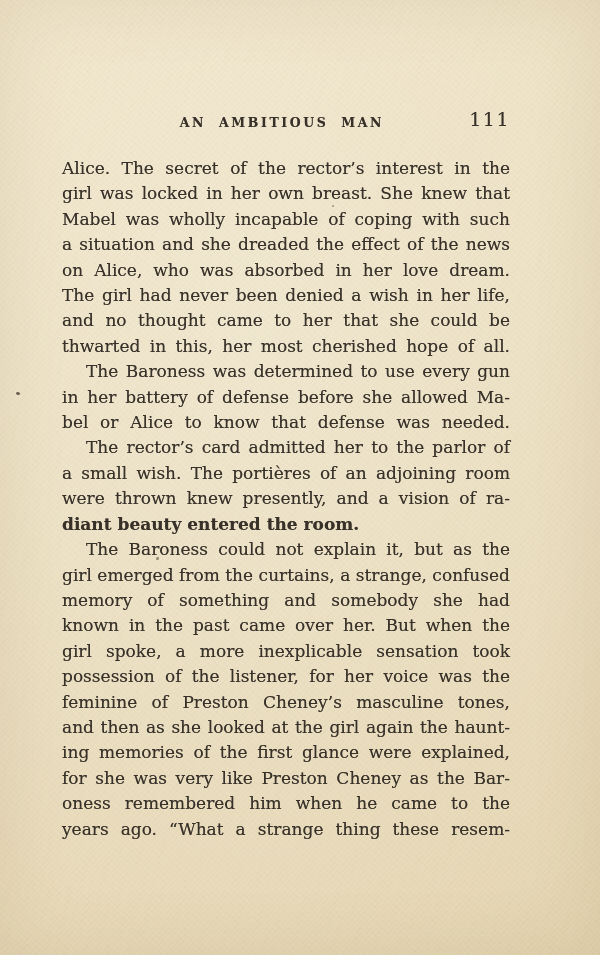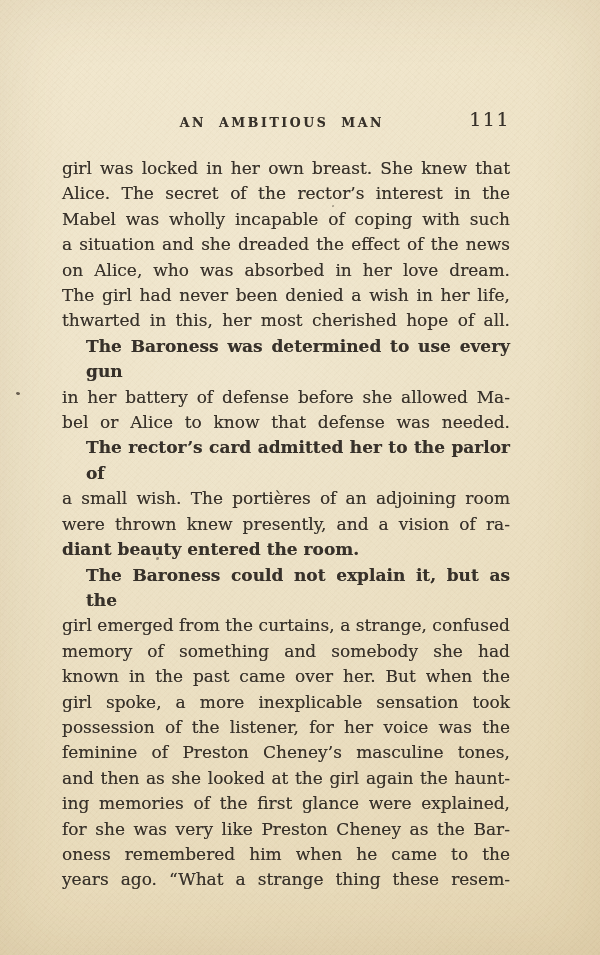--- a/index.html
+++ b/index.html
@@ -58,47 +58,48 @@
     line-height: 25.4px;
     text-shadow: 0 0 0.6px rgba(54,48,40,0.55);
   }
   .paragraph { margin: 0; }
   .line {
     text-align: justify;
     text-align-last: justify;
     white-space: normal;
   }
   .line.noj { text-align-last: left; font-weight: bold; }
-  .line.first { padding-left: 24px; font-weight: bold; }
+  .line.first { padding-left: 24px; }
   .speck {
     position: absolute;
     background: #4a4036;
     border-radius: 60% 40% 55% 45%;
   }
   .speck-1 { left: 16px; top: 392px; width: 4px; height: 3px; transform: rotate(20deg); opacity: 0.8; }
   .speck-2 { left: 156px; top: 557px; width: 3px; height: 3px; opacity: 0.55; }
   .speck-3 { left: 332px; top: 205px; width: 2px; height: 2px; opacity: 0.45; }
 </style>
 </head>
 <body>
 
 <div class="page" style="--ink: #37312a;">
   <header class="running-header">
     <span class="head-title">AN AMBITIOUS MAN</span>
     <span class="page-num">111</span>
   </header>
 
   <main class="body-text">
       <div class="paragraph">
+        <div class="line">Alice.  The secret of the rector’s interest in the</div>
         <div class="line">girl was locked in her own breast.  She knew that</div>
-        <div class="line">Alice.  The secret of the rector’s interest in the</div>
         <div class="line">Mabel was wholly incapable of coping with such</div>
         <div class="line">a situation and she dreaded the effect of the news</div>
         <div class="line">on Alice, who was absorbed in her love dream.</div>
         <div class="line">The girl had never been denied a wish in her life,</div>
+        <div class="line">and no thought came to her that she could be</div>
         <div class="line">thwarted in this, her most cherished hope of all.</div>
       </div>
       <div class="paragraph">
         <div class="line first">The Baroness was determined to use every gun</div>
         <div class="line">in her battery of defense before she allowed Ma-</div>
         <div class="line">bel or Alice to know that defense was needed.</div>
       </div>
       <div class="paragraph">
         <div class="line first">The rector’s card admitted her to the parlor of</div>
         <div class="line">a small wish.  The portières of an adjoining room</div>

